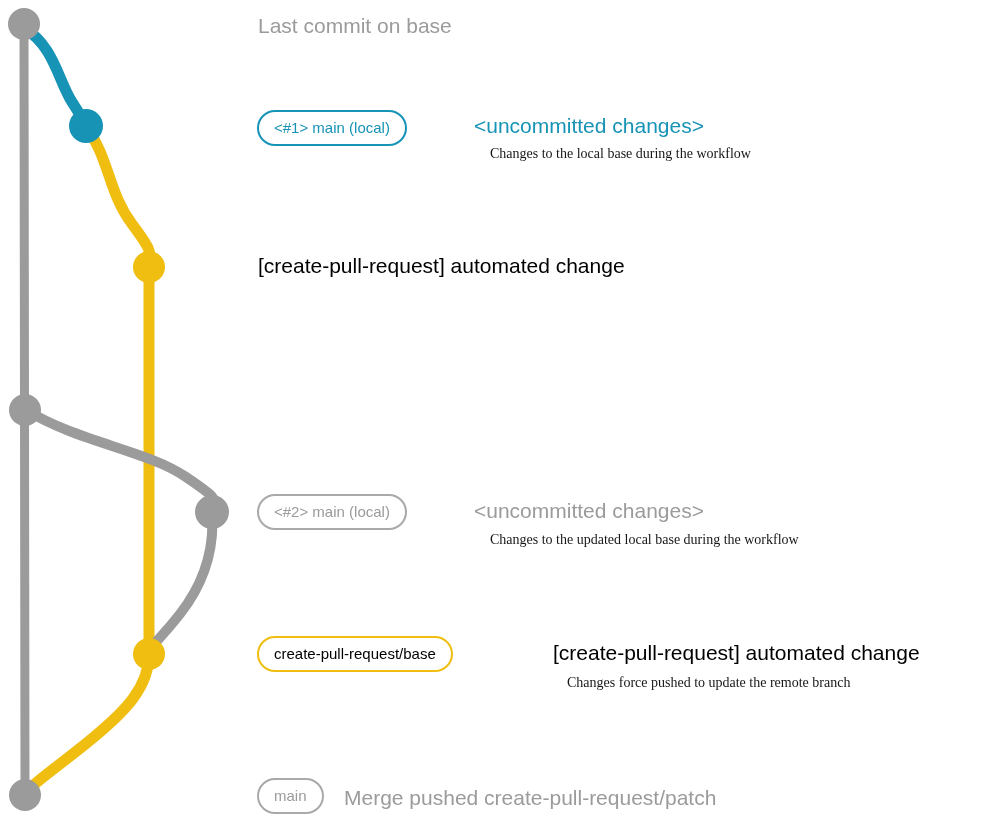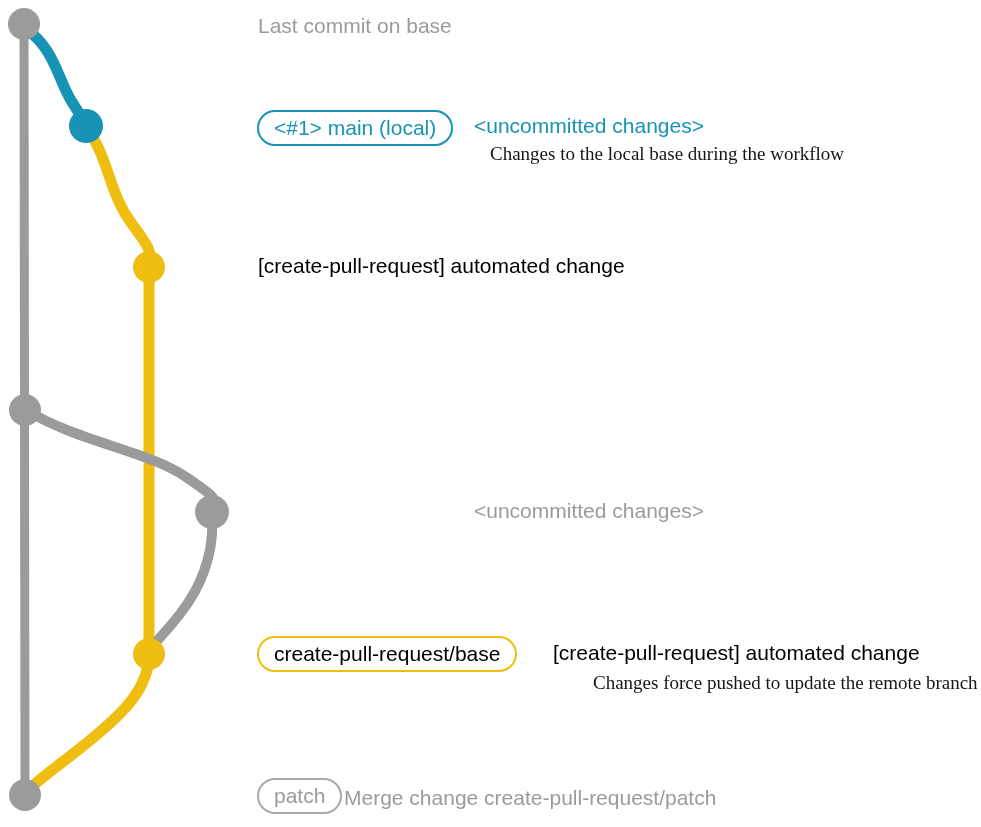--- a/index.html
+++ b/index.html
@@ -4,23 +4,23 @@
 <title>Diagram</title>
 <style>
   html,body{margin:0;padding:0;background:#ffffff;}
   #canvas{position:relative;width:981px;height:827px;background:#ffffff;overflow:hidden;
           font-family:"Liberation Sans",sans-serif;}
   #graph-svg{position:absolute;left:0;top:0;}
   .ann{position:absolute;font-family:"Liberation Sans",sans-serif;font-size:21px;
        color:#9B9B9B;white-space:nowrap;line-height:26px;}
   .title{position:absolute;font-family:Liberation Sans, sans-serif;font-size:21px;
        white-space:nowrap;line-height:26px;}
-  .desc{position:absolute;font-family:"Liberation Serif",serif;font-size:19px;
+  .desc{position:absolute;font-family:"Liberation Serif",serif;font-size:14px;
        color:#161616;white-space:nowrap;line-height:24px;}
-  .pill{position:absolute;font-family:"Liberation Sans",sans-serif;font-size:21px;
+  .pill{position:absolute;font-family:"Liberation Sans",sans-serif;font-size:15px;
        line-height:28px;padding:2px 15px;border:2px solid;border-radius:19px;
        white-space:nowrap;background:#ffffff;}
   .c-blue{color:#1793B5}
   .c-yellow{color:#000000}
   .c-gray{color:#9B9B9B}
   .b-blue{border-color:#1793B5}
   .b-yellow{border-color:#EFBE10}
   .b-gray{border-color:#A9A9A9}
 </style>
 </head>
@@ -52,22 +52,24 @@
 
   <div class="ann" style="left:258px;top:13px">Last commit on base</div>
 
   <div class="pill c-blue b-blue" style="left:257px;top:110px">&lt;#1&gt; main (local)</div>
   <div class="title c-blue" style="left:474px;top:113px">&lt;uncommitted changes&gt;</div>
   <div class="desc" style="left:490px;top:142px">Changes to the local base during the workflow</div>
 
   <div class="title c-yellow" style="left:258px;top:253px">[create-pull-request] automated change</div>
 
 
+  <div class="pill c-gray b-gray" style="left:257px;top:494px">&lt;#2&gt; main (local)</div>
   <div class="title c-gray" style="left:474px;top:498px">&lt;uncommitted changes&gt;</div>
+  <div class="desc" style="left:490px;top:528px">Changes to the updated local base during the workflow</div>
 
   <div class="pill c-yellow b-yellow" style="left:257px;top:636px">create-pull-request/base</div>
   <div class="title c-yellow" style="left:553px;top:640px">[create-pull-request] automated change</div>
-  <div class="desc" style="left:593px;top:671px">Changes force pushed to update the remote branch</div>
+  <div class="desc" style="left:567px;top:671px">Changes force pushed to update the remote branch</div>
 
-  <div class="pill c-gray b-gray" style="left:257px;top:778px">patch</div>
-  <div class="ann" style="left:344px;top:785px">Merge change create-pull-request/patch</div>
+  <div class="pill c-gray b-gray" style="left:257px;top:778px">main</div>
+  <div class="ann" style="left:344px;top:785px">Merge pushed create-pull-request/patch</div>
 
 </div>
 
 </body></html>

